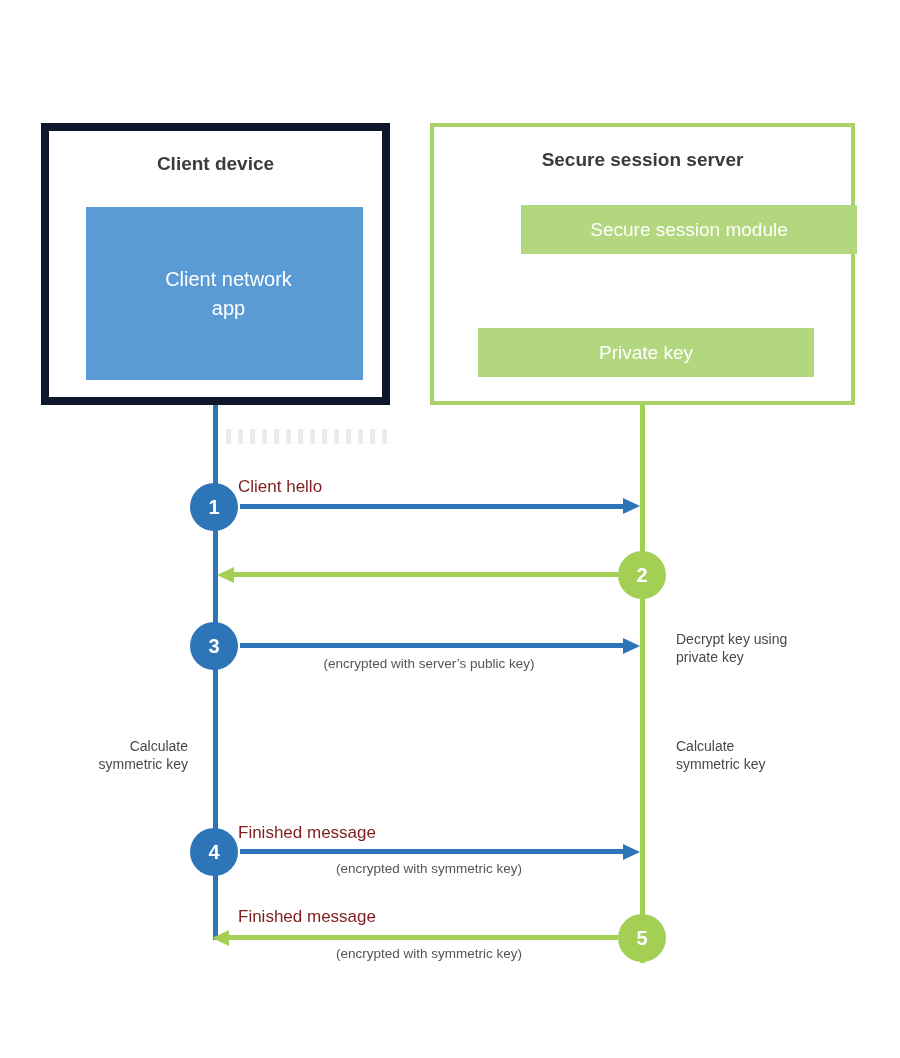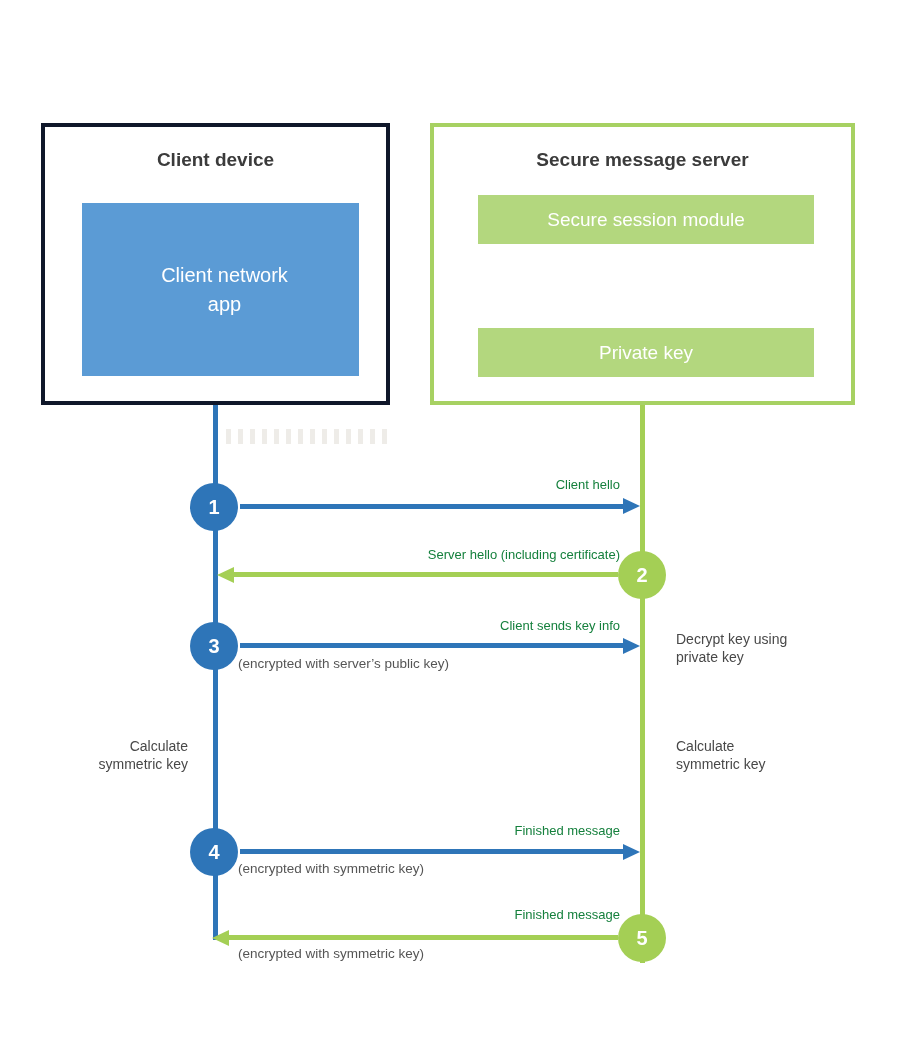--- a/index.html
+++ b/index.html
@@ -7,37 +7,37 @@
     position:relative;width:900px;height:1058px;background:#ffffff;overflow:hidden;
     font-family:"Liberation Sans","DejaVu Sans",sans-serif;
   }
   .abs{position:absolute;}
   
   .page-title{
     left:36px;top:30px;font-size:27px;font-weight:300;color:#595a5c;letter-spacing:.4px;
   }
   
   .actor{box-sizing:border-box;background:#fff;}
-  .actor.client{left:41px;top:123px;width:349px;height:282px;border:4px solid #0f172a;}
+  .actor.client{left:41px;top:123px;width:349px;height:282px;border:8px solid #0f172a;}
   .actor.server{left:430px;top:123px;width:425px;height:282px;border:4px solid #a7d162;}
   .actor-title{
     position:absolute;left:0;right:0;top:22px;text-align:center;
     font-size:19px;font-weight:700;color:#3b3b3b;
   }
   .app-box{
     position:absolute;left:37px;top:76px;width:277px;height:173px;background:#5b9bd5;
     display:flex;align-items:center;justify-content:center;text-align:center;
     color:#fff;font-size:20px;line-height:29px;white-space:pre-line;
   }
   .module-bar{
     position:absolute;left:44px;width:336px;height:49px;background:#b3d77e;
     display:flex;align-items:center;justify-content:center;
     color:#fff;font-size:19px;
   }
-  .bar-0{top:68px;} .bar-1{top:139px;} .bar-2{top:201px;}
+  .bar-0{top:78px;margin-left:43px;} .bar-1{top:139px;} .bar-2{top:201px;}
   
   .lifeline{width:5px;}
   .lifeline.blue{left:213px;top:405px;height:535px;background:#2e75b8;}
   .lifeline.green{left:640px;top:405px;height:558px;background:#a4cf55;}
   
   .ticks{
     left:226px;top:429px;width:166px;height:15px;
     background:repeating-linear-gradient(90deg,#eeece8 0 5px,transparent 5px 12px);
   }
   
@@ -52,25 +52,25 @@
   .s4{left:190px;top:828px;} .s5{left:618px;top:914px;}
   
   .aline{height:5px;}
   .aline.blue{background:#2e75b8;}
   .aline.green{background:#a4cf55;}
   .ahead{width:0;height:0;border-top:8px solid transparent;border-bottom:8px solid transparent;}
   .ahead.right.blue{border-left:17px solid #2e75b8;}
   .ahead.left.green{border-right:17px solid #a4cf55;}
   
   .msg-label{
-    left:238px;width:382px;text-align:right;
-    font-size:13px;color:#15803d;
+    left:238px;width:382px;text-align:left;
+    font-size:17px;color:#7f1d1d;
   }
   .msg-sub{
-    left:238px;width:382px;text-align:left;
+    left:238px;width:382px;text-align:center;
     font-size:13.5px;color:#555555;
   }
   .m1{top:477px;} .m2{top:547px;} .m3{top:618px;} .m3s{top:656px;}
   .m4{top:823px;} .m4s{top:861px;} .m5{top:907px;} .m5s{top:946px;}
   
   .note{
     font-size:14px;line-height:17.5px;color:#484848;white-space:pre-line;
   }
   .note-decrypt{left:676px;top:631px;width:140px;text-align:left;}
   .note-calc-left{left:40px;top:738px;width:148px;text-align:right;}
@@ -84,48 +84,46 @@
 
   <div class="abs actor client">
     <div class="actor-title">Client device</div>
     <div class="app-box">
       <span style="white-space:pre-line;margin-left:8px;">Client network
 app</span>
     </div>
   </div>
 
   <div class="abs actor server">
-    <div class="actor-title">Secure message server</div>
+    <div class="actor-title">Secure session server</div>
     <div class="module-bar bar-0">
       <span>Secure session module</span>
     </div>
     <div class="module-bar bar-2">
       <span>Private key</span>
     </div>
   </div>
 
   <div class="abs lifeline blue"></div>
   <div class="abs lifeline green"></div>
   <div class="abs ticks"></div>
 
   <div class="abs msg-label m1">Client hello</div>
   <div class="abs aline blue" style="left:240px;top:504px;width:385px;"></div>
   <div class="abs ahead right blue" style="left:623px;top:498px;"></div>
   <div class="abs step blue s1">
     <span>1</span>
   </div>
 
-  <div class="abs msg-label m2">Server hello (including certificate)</div>
   <div class="abs aline green" style="left:234px;top:572px;width:384px;"></div>
   <div class="abs ahead left green" style="left:217px;top:567px;"></div>
   <div class="abs step green s2">
     <span>2</span>
   </div>
 
-  <div class="abs msg-label m3">Client sends key info</div>
   <div class="abs aline blue" style="left:240px;top:643px;width:383px;"></div>
   <div class="abs ahead right blue" style="left:623px;top:638px;"></div>
   <div class="abs msg-sub m3s">(encrypted with server’s public key)</div>
   <div class="abs step blue s3">
     <span>3</span>
   </div>
   <div class="abs note note-decrypt">Decrypt key using
 private key</div>
 
   <div class="abs note note-calc-left">Calculate

